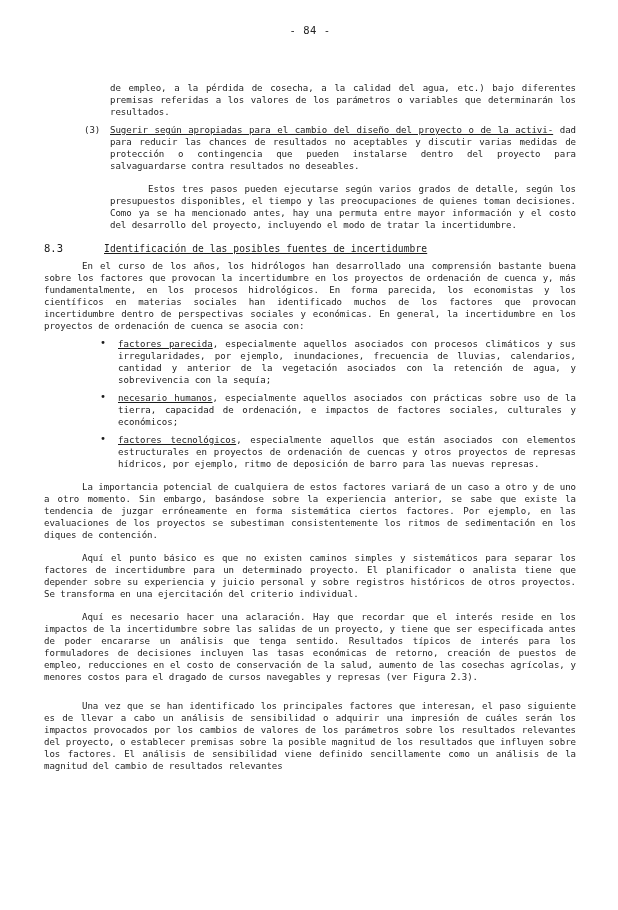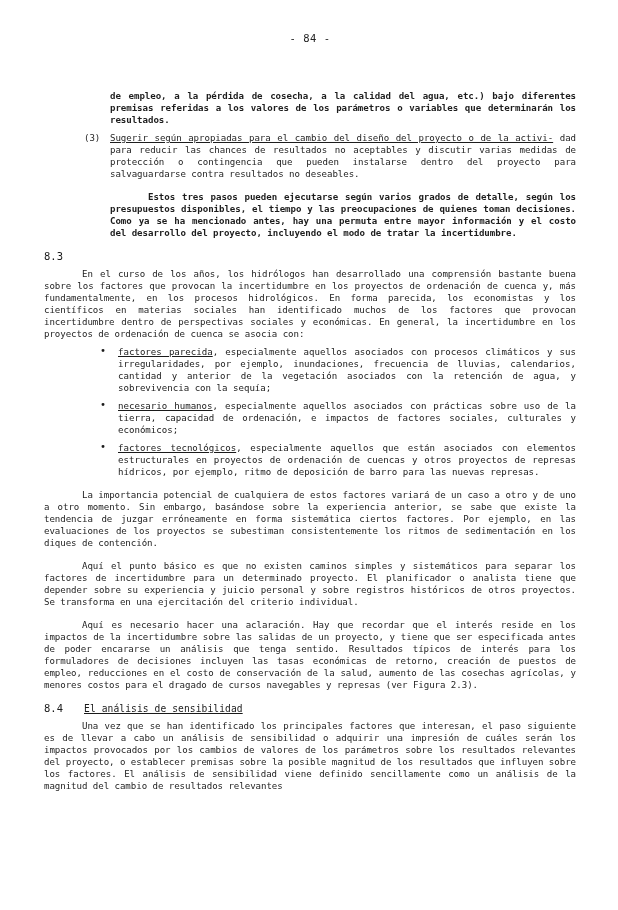--- a/index.html
+++ b/index.html
@@ -12,41 +12,40 @@
     height: 910px;
     font-family: "DejaVu Sans Mono", monospace;
     color: #1a1a1a;
     position: relative;
     overflow: hidden;
   }
   .page {
     width: 618px;
     height: 910px;
     box-sizing: border-box;
-    padding: 32px 42px 10px 44px;
+    padding: 24px 42px 10px 44px;
     position: relative;
   }
   .page-number {
     text-align: center;
     font-size: 10.5px;
     letter-spacing: 0.5px;
     margin: 0 0 46px 0;
     color: #222;
   }
   .body-text {
     font-size: 9.1px;
     line-height: 12.0px;
     text-align: justify;
     color: #1d1d1d;
     letter-spacing: -0.05px;
   }
   .indent-block {
     margin-left: 66px;
     margin-right: 0;
-    font-weight: bold;
   }
   .para-gap {
     height: 11px;
   }
   .small-gap {
     height: 6px;
   }
   .numbered {
     margin-left: 40px;
     position: relative;
@@ -57,20 +56,21 @@
     left: 0;
     top: 0;
   }
   .u {
     text-decoration: underline;
   }
   .section-head {
     display: flex;
     align-items: baseline;
     margin: 0;
+    gap: 20px;
   }
   .section-num {
     font-size: 10.5px;
     width: 40px;
     flex: 0 0 40px;
   }
   .section-title {
     font-size: 9.6px;
     text-decoration: underline;
     letter-spacing: 0.1px;
@@ -114,20 +114,21 @@
   </div>
 
   <div class="para-gap"></div>
 
   <div class="body-text indent-block first-line-indent">Estos tres pasos pueden ejecutarse según varios grados de detalle, según los presupuestos disponibles, el tiempo y las preocupaciones de quienes toman decisiones. Como ya se ha mencionado antes, hay una permuta entre mayor información y el costo del desarrollo del proyecto, incluyendo el modo de tratar la incertidumbre.</div>
 
   <div class="para-gap"></div>
 
   <div class="section-head">
     <span class="section-num">8.3</span>
+    <span class="section-title">Identificación de las posibles fuentes de incertidumbre</span>
   </div>
 
   <div class="small-gap"></div>
 
   <div class="body-text first-line-indent">En el curso de los años, los hidrólogos han desarrollado una comprensión bastante buena sobre los factores que provocan la incertidumbre en los proyectos de ordenación de cuenca y, más fundamentalmente, en los procesos hidrológicos.  En forma parecida, los economistas y los científicos en materias sociales han identificado muchos de los factores que provocan incertidumbre dentro de perspectivas sociales y económicas.  En general, la incertidumbre en los proyectos de ordenación de cuenca se asocia con:</div>
 
   <div class="small-gap"></div>
 
   <div class="bullets">
     <div class="bullet-item">
@@ -153,22 +154,18 @@
   <div class="para-gap"></div>
 
   <div class="body-text first-line-indent">Aquí el punto básico es que no existen caminos simples y sistemáticos para separar los factores de incertidumbre para un determinado proyecto.  El planificador o analista tiene que depender sobre su experiencia y juicio personal y sobre registros históricos de otros proyectos.  Se transforma en una ejercitación del criterio individual.</div>
 
   <div class="para-gap"></div>
 
   <div class="body-text first-line-indent">Aquí es necesario hacer una aclaración.  Hay que recordar que el interés reside en los impactos de la incertidumbre sobre las salidas de un proyecto, y tiene que ser especificada antes de poder encararse un análisis que tenga sentido.  Resultados típicos de interés para los formuladores de decisiones incluyen las tasas económicas de retorno, creación de puestos de empleo, reducciones en el costo de conservación de la  salud, aumento de las cosechas agrícolas, y menores costos para el dragado de cursos navegables y represas (ver Figura 2.3).</div>
 
   <div class="para-gap"></div>
 
-  <div class="section-head">
-    <span class="section-num">8.4</span>
-    <span class="section-title">El análisis de sensibilidad</span>
-  </div>
 
   <div class="small-gap"></div>
 
   <div class="body-text first-line-indent">Una vez que se han identificado los principales factores que interesan, el paso siguiente es de llevar a cabo un análisis de sensibilidad o adquirir una impresión de cuáles serán los impactos provocados por los cambios de valores de los parámetros sobre los resultados relevantes del proyecto, o establecer premisas sobre la posible magnitud de los resultados que influyen sobre los factores.  El análisis de sensibilidad viene definido sencillamente como un análisis de la magnitud del cambio de resultados relevantes</div>
 
 </div>
 
 </body></html>

